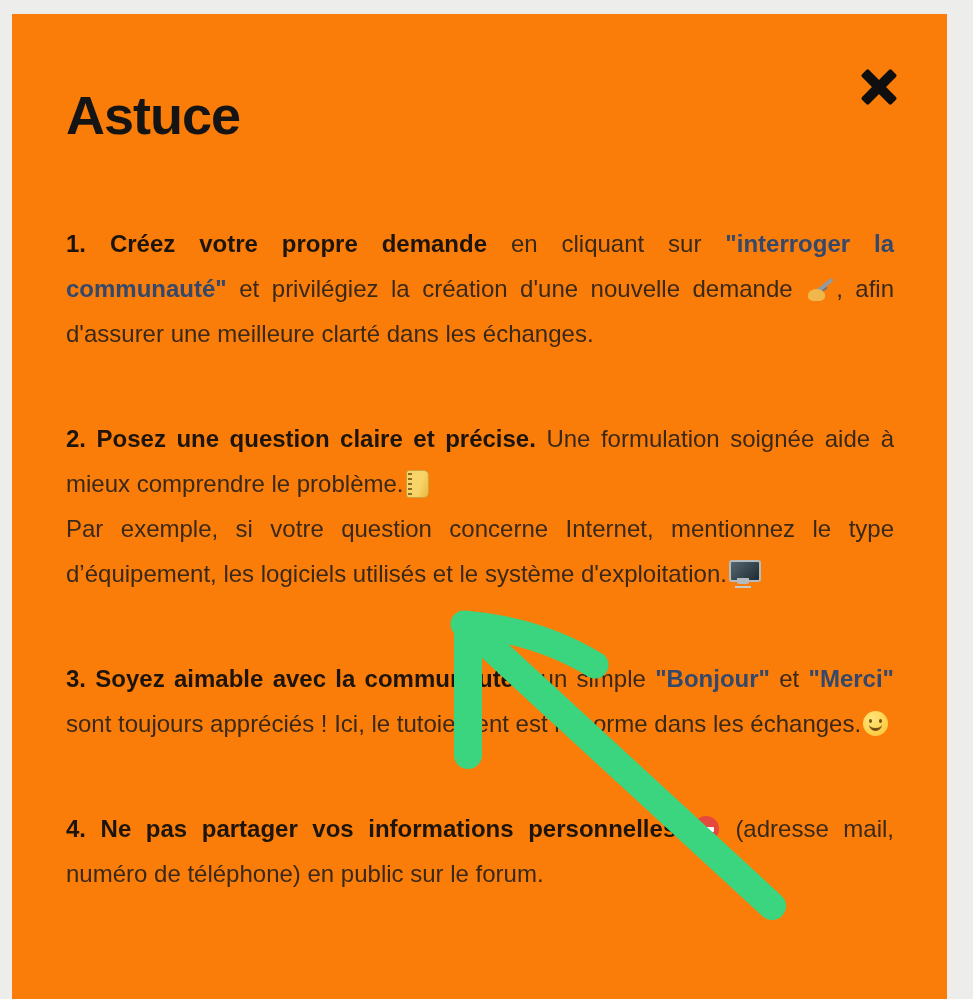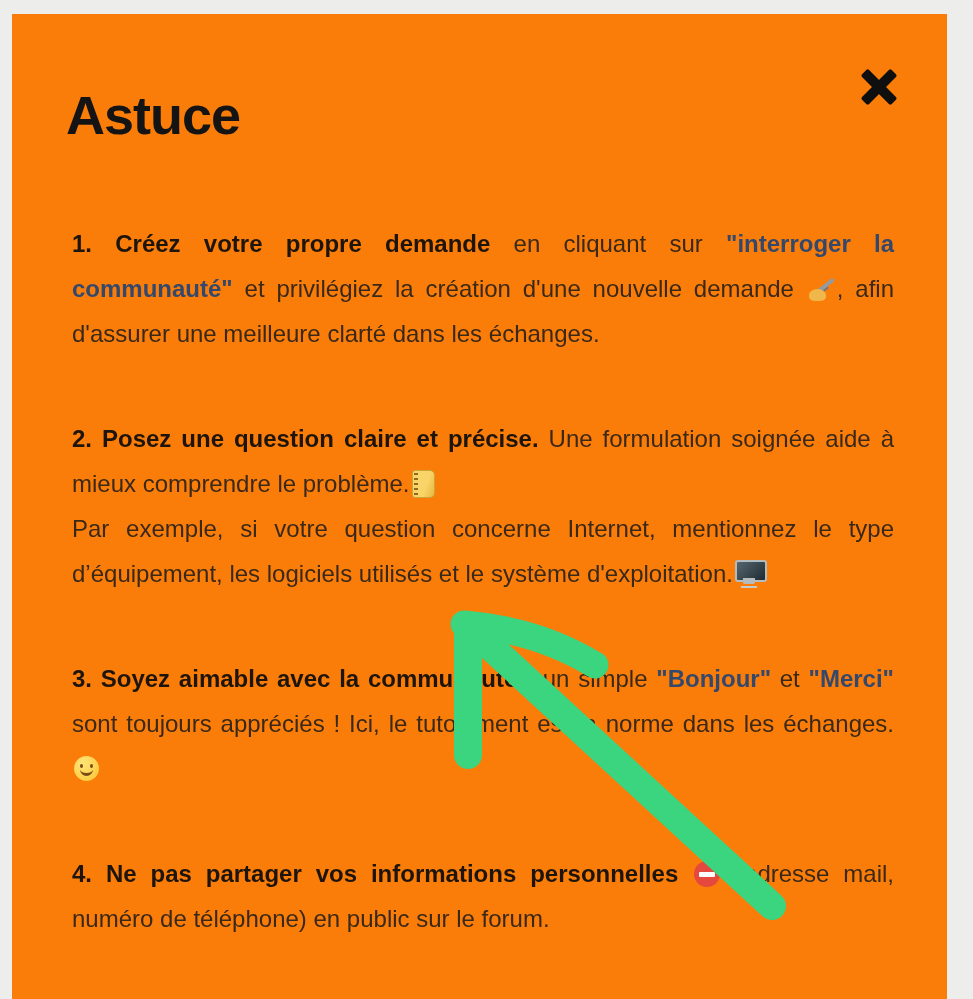--- a/index.html
+++ b/index.html
@@ -35,21 +35,21 @@
   }
   .close-x{position:absolute;inset:0;display:block;}
   .close-x .bar{
     position:absolute;left:3px;top:20px;width:42px;height:10px;
     background:var(--icon-black);border-radius:2px;
   }
   .close-x .bar.b1{transform:rotate(45deg);}
   .close-x .bar.b2{transform:rotate(-45deg);}
   .tips{max-width:841px;}
   .tip{
-    margin:0 0 60px 6px;
+    margin:0 0 60px 0;
     font-size:24px;line-height:45px;
     color:var(--text);
     text-align:justify;
   }
   .seg.bold{font-weight:700;color:var(--bold-text);}
   .seg.bluebold{font-weight:700;color:var(--blue);}
   
   .emoji{
     display:inline-block;position:relative;
     width:27px;height:27px;vertical-align:-5px;margin:0 2px;

